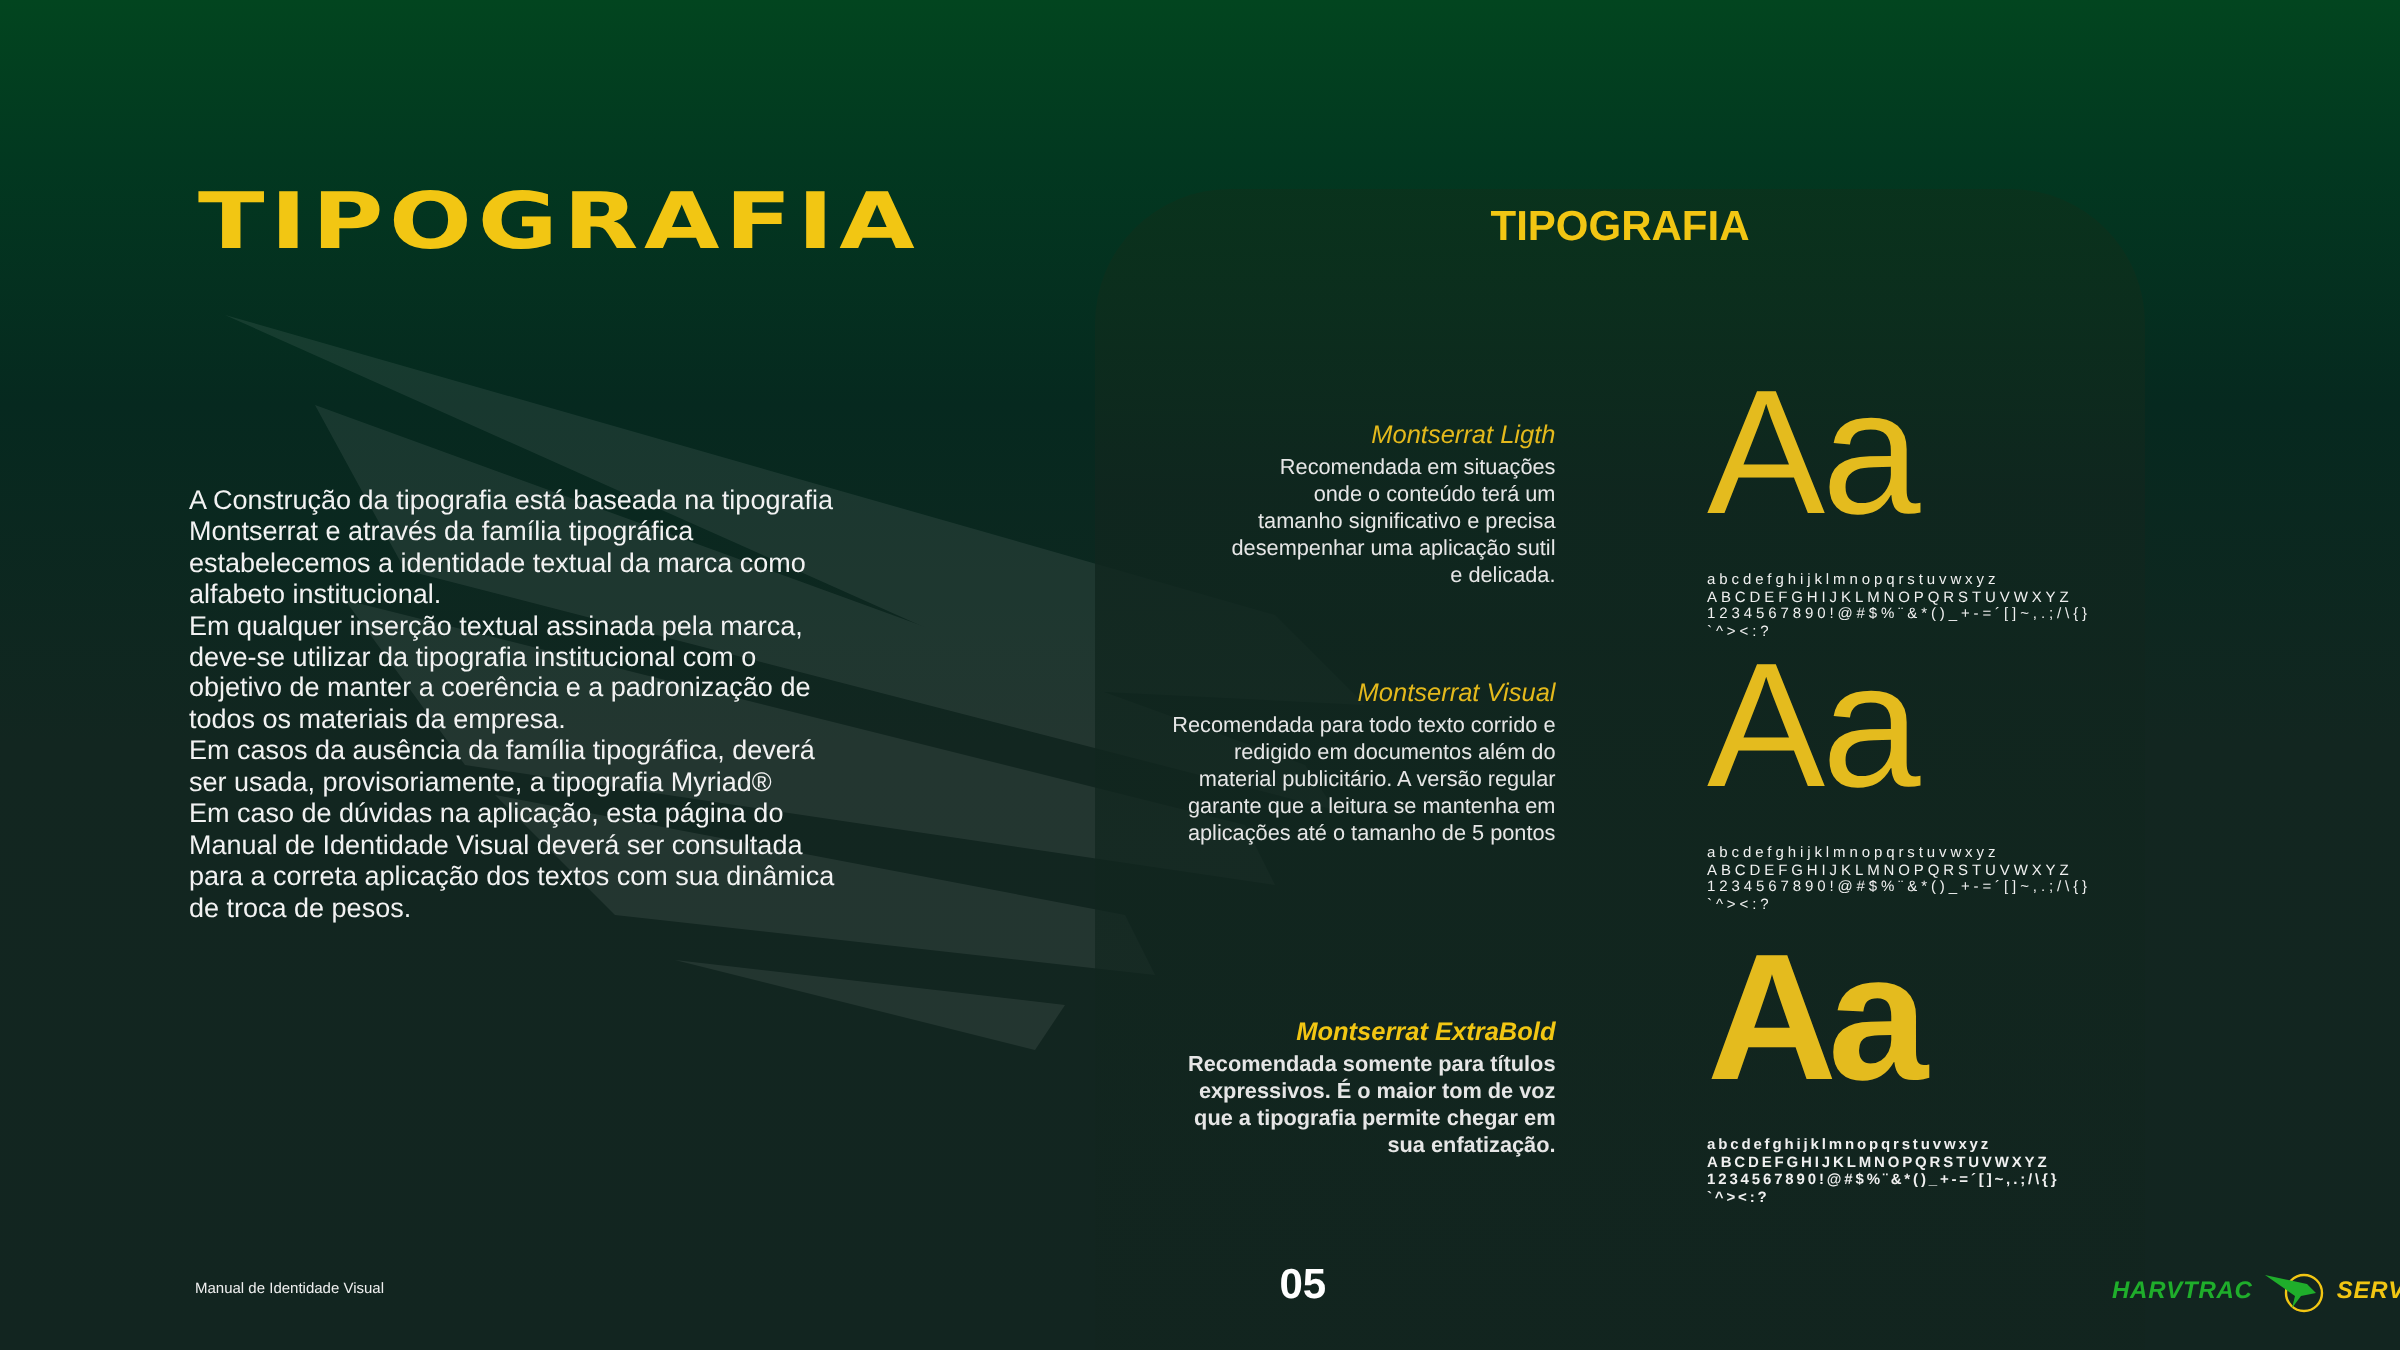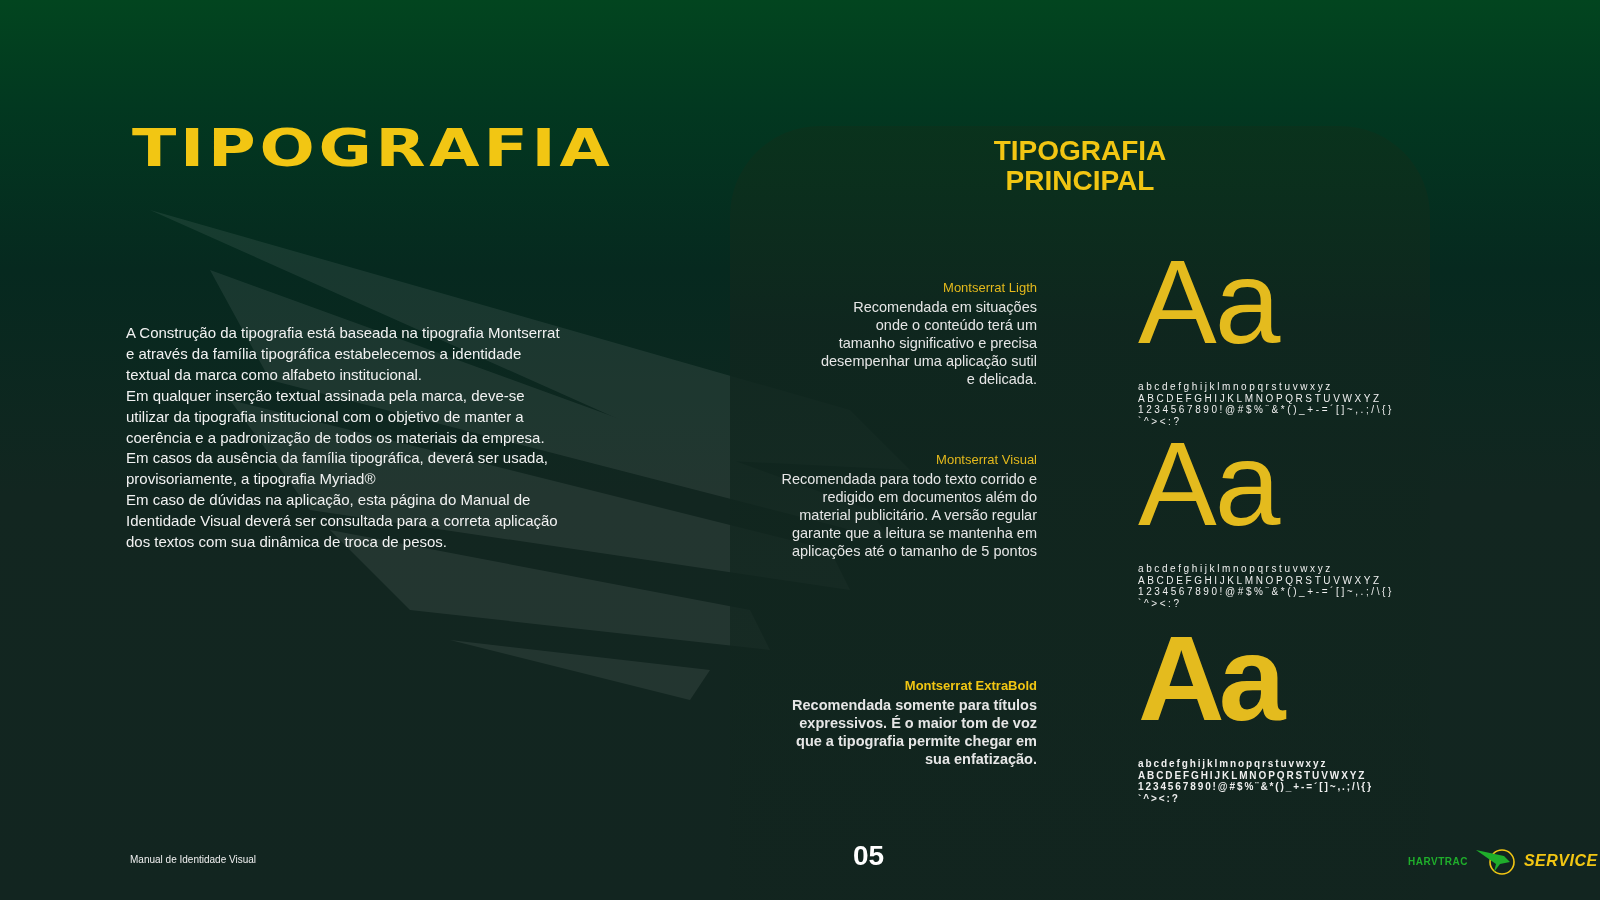--- a/index.html
+++ b/index.html
@@ -4,46 +4,46 @@
 <style>
   html,body{margin:0;padding:0;}
   body{width:1600px;height:900px;overflow:hidden;position:relative;
     background:linear-gradient(180deg,#02451f 0%,#023820 12%,#06291f 30%,#122620 55%,#122520 100%);
     font-family:"Liberation Sans",sans-serif;color:#fff;}
   .wing{position:absolute;left:150px;top:210px;width:760px;height:500px;opacity:0.07;pointer-events:none;}
   .panel{position:absolute;left:730px;top:126px;width:700px;height:800px;border-radius:90px 90px 0 0;
     background:linear-gradient(180deg,rgba(10,50,28,0.9) 0%,rgba(16,38,30,0.85) 25%,rgba(18,36,30,0.55) 100%);}
   .title-main{position:absolute;left:132px;top:118px;font-family:"DejaVu Sans",sans-serif;font-weight:bold;
     font-size:52px;letter-spacing:3px;color:#f2c613;transform:scaleX(1.25);transform-origin:left center;}
-  .intro{position:absolute;left:126px;top:323px;width:440px;font-size:15px;line-height:20.9px;color:#f2f2f2;}
+  .intro{position:absolute;left:126px;top:323px;width:440px;font-size:18px;line-height:20.9px;color:#f2f2f2;}
   .intro p{margin:0;}
   .sub-title{position:absolute;left:880px;top:136px;width:400px;text-align:center;font-weight:bold;font-size:28px;
     line-height:30px;color:#f2c613;}
   .font-block{position:absolute;right:563px;text-align:right;}
-  .font-name{font-size:13px;color:#e4b91c;margin-bottom:3px;}
+  .font-name{font-size:17px;color:#e4b91c;margin-bottom:3px;font-style:italic;}
   .font-desc{font-size:14.5px;line-height:18px;color:#e6e6e6;}
   .fb-light{top:280px;}
   .fb-regular{top:452px;}
   .fb-bold{top:678px;}
   .fb-bold .font-name,.fb-bold .font-desc{font-weight:bold;}
   .fb-bold .font-name{color:#f2c613;}
   .sample{position:absolute;left:1138px;}
   .aa{font-family:"Liberation Sans",sans-serif;color:#e4bb1e;line-height:1;}
   .aa-light{font-size:118px;font-weight:normal;-webkit-text-stroke:0;letter-spacing:-2px;}
   .aa-reg{font-size:118px;letter-spacing:-2px;}
   .aa-bold{font-size:120px;font-weight:bold;letter-spacing:-6px;}
   .glyphs{font-size:10px;line-height:11.5px;letter-spacing:2.6px;color:#f0f0f0;white-space:pre;margin-top:20px;}
   .glyphs.bold{font-weight:bold;letter-spacing:1.9px;}
   .s-light{top:243px;}
   .s-reg{top:425px;}
   .s-bold{top:618px;}
   .footer-left{position:absolute;left:130px;top:854px;font-size:10px;color:#f0f0f0;}
   .page-num{position:absolute;left:805px;top:840px;font-size:28px;font-weight:bold;color:#fff;margin-left:48px;}
   .logo{position:absolute;left:1408px;top:846px;height:30px;display:flex;align-items:center;}
-  .logo .harv{font-size:10px;font-weight:bold;color:#1fae2b;letter-spacing:0.5px;}
+  .logo .harv{font-size:16px;font-weight:bold;font-style:italic;color:#1fae2b;letter-spacing:0.5px;}
   .logo .serv{font-size:16px;font-weight:bold;font-style:italic;color:#f2c613;letter-spacing:0.5px;}
   .logo svg{margin:0 6px;}
 </style>
 </head>
 <body>
 
 <svg class="wing" viewBox="0 0 760 500">
   <path d="M0 0 L700 200 L760 260 L560 250 Z" fill="#fff"></path>
   <path d="M60 60 L720 300 L740 330 L120 170 Z" fill="#fff"></path>
   <path d="M80 190 L680 340 L700 380 L160 300 Z" fill="#fff"></path>
@@ -57,21 +57,20 @@
 
 <div class="intro">
   <p>A Construção da tipografia está baseada na tipografia Montserrat e através da família tipográfica estabelecemos a identidade textual da marca como alfabeto institucional.</p>
   <p>Em qualquer inserção textual assinada pela marca, deve-se utilizar da tipografia institucional com o objetivo de manter a coerência e a padronização de todos os materiais da empresa.</p>
   <p>Em casos da ausência da família tipográfica, deverá ser usada, provisoriamente, a tipografia Myriad®</p>
   <p>Em caso de dúvidas na aplicação, esta página do Manual de Identidade Visual deverá ser consultada para a correta aplicação dos textos com sua dinâmica de troca de pesos.</p>
 </div>
 
 <div class="sub-title">
   <div>TIPOGRAFIA</div>
-  <div>PRINCIPAL</div>
 </div>
 
 <div class="font-block fb-light">
   <div class="font-name" style="font-weight:normal">Montserrat Ligth</div>
   <div class="font-desc" style="width:220px;margin-left:auto">Recomendada em situações onde o conteúdo terá um tamanho significativo e precisa desempenhar uma aplicação sutil e delicada.</div>
 </div>
 <div class="font-block fb-regular">
   <div class="font-name">Montserrat Visual</div>
   <div class="font-desc" style="width:265px;margin-left:auto">Recomendada para todo texto corrido e redigido em documentos além do material publicitário. A versão regular garante que a leitura se mantenha em aplicações até o tamanho de 5 pontos</div>
 </div>

